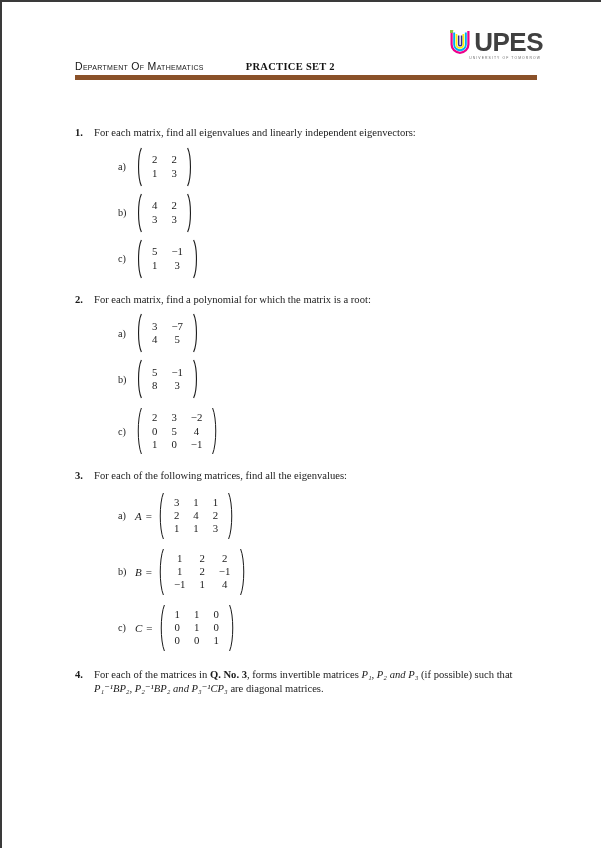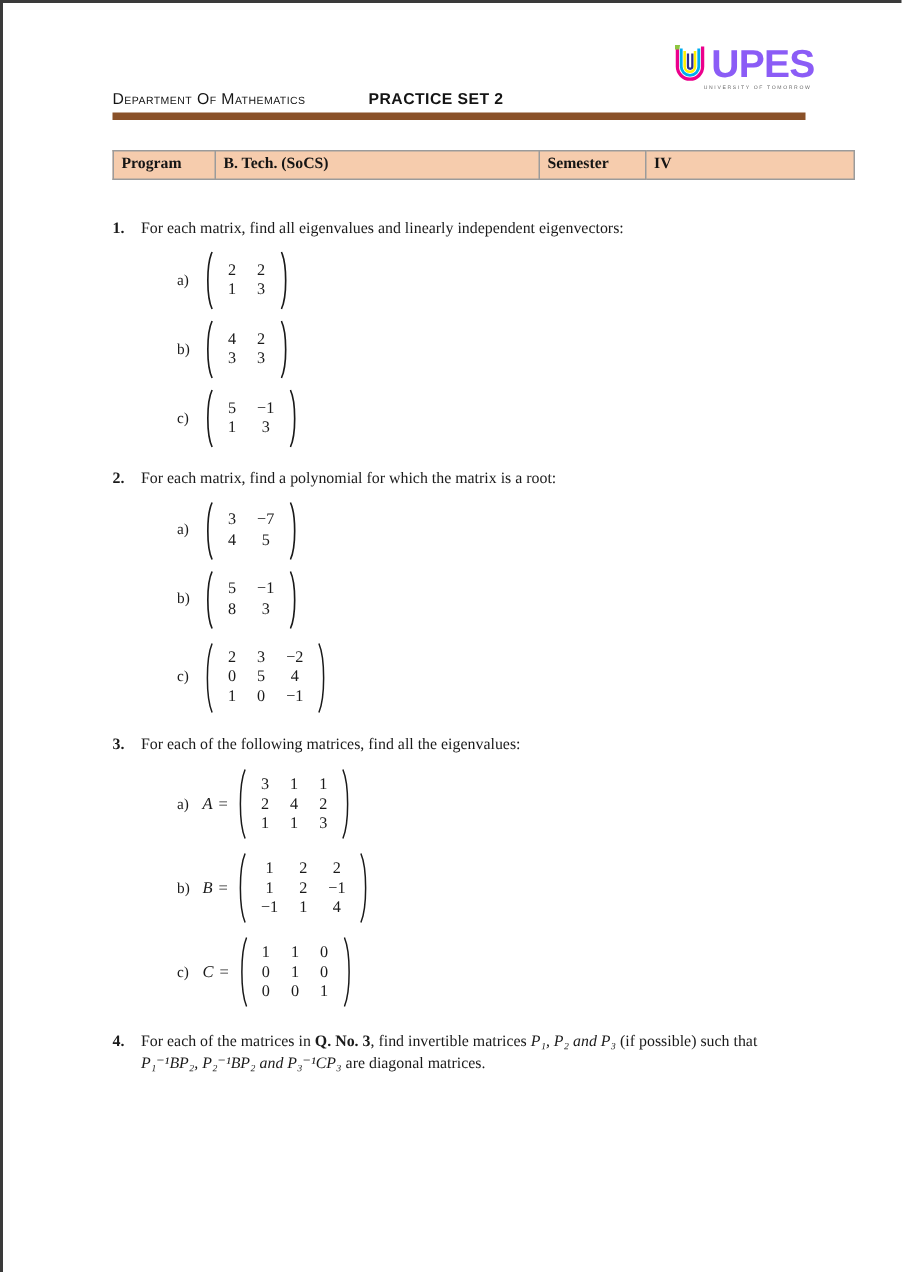--- a/index.html
+++ b/index.html
@@ -40,21 +40,21 @@
     font-family: "Liberation Sans", sans-serif;
     font-weight: normal;
     font-size: 10.5px;
     letter-spacing: 0.3px;
     color: #141414;
     font-variant: small-caps;
     text-transform: capitalize;
     white-space: nowrap;
   }
   .practice-title {
-    font-family: Liberation Sans, sans-serif;
+    font-family: Liberation Serif, serif;
     font-weight: bold;
     font-size: 10.5px;
     letter-spacing: 0.3px;
     color: #141414;
     margin-left: 42px;
     white-space: nowrap;
   }
   .header-rule {
     height: 5px;
     background: #8a5129;
@@ -78,21 +78,21 @@
   .logo-mark {
     width: 24px;
     height: 26px;
     margin-right: 2px;
   }
   .logo-word {
     font-family: "Liberation Sans", sans-serif;
     font-weight: bold;
     font-size: 26px;
     letter-spacing: -0.5px;
-    color: #8b5cf6;
+    color: #404040;
     line-height: 26px;
   }
   .logo-tag {
     font-family: "Liberation Sans", sans-serif;
     font-size: 3.4px;
     letter-spacing: 1.1px;
     color: #6b6b6b;
     margin-top: 1px;
     margin-right: 2px;
   }
@@ -227,26 +227,20 @@
           </svg>
         </span>
         <span class="logo-word">UPES</span>
       </div>
       <span class="logo-tag">UNIVERSITY OF TOMORROW</span>
     </div>
   </div>
 
   <table class="info-table">
     <tbody>
-      <tr>
-        <td class="col-lbl-a">Program</td>
-        <td class="col-val-a">B. Tech. (SoCS)</td>
-        <td class="col-lbl-b">Semester</td>
-        <td class="col-val-b">IV</td>
-      </tr>
     </tbody>
   </table>
 
   <div class="questions">
 
     <div class="q-block">
       <div class="q-head">
         <span class="q-num">1.</span>
         <span class="q-text">For each matrix, find all eigenvalues and linearly independent eigenvectors:</span>
       </div>
@@ -483,18 +477,18 @@
                 </svg>
               </span>
           </span>
         </div>
       </div>
     </div>
 
     <div class="q-block" style="margin-top:16px;">
       <div class="q-head">
         <span class="q-num">4.</span>
-        <span class="q-text"><span>For each of the matrices in </span><b>Q. No. 3</b><span>, find invertible matrices </span><span class="mi">P₁, P₂ and P₃</span><span> (if possible) such that </span><span class="mi">P₁⁻¹BP₂,  P₂⁻¹BP₂ and P₃⁻¹CP₃</span><span> are diagonal matrices.</span></span>
+        <span class="q-text"><span>For each of the matrices in </span><b>Q. No. 3</b><span>, forms invertible matrices </span><span class="mi">P₁, P₂ and P₃</span><span> (if possible) such that </span><span class="mi">P₁⁻¹BP₂,  P₂⁻¹BP₂ and P₃⁻¹CP₃</span><span> are diagonal matrices.</span></span>
       </div>
     </div>
 
   </div>
 </div>
 
 </body></html>

